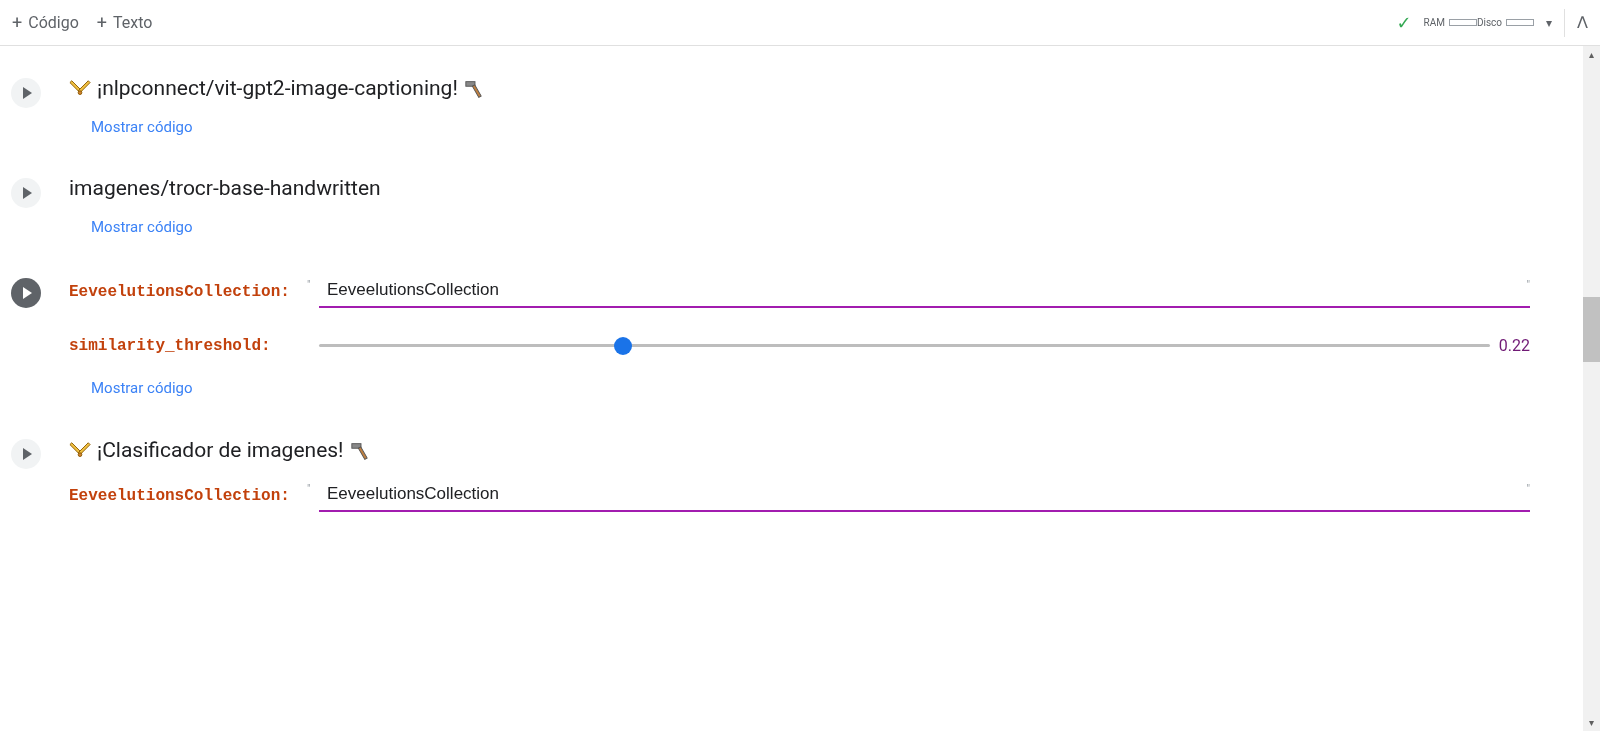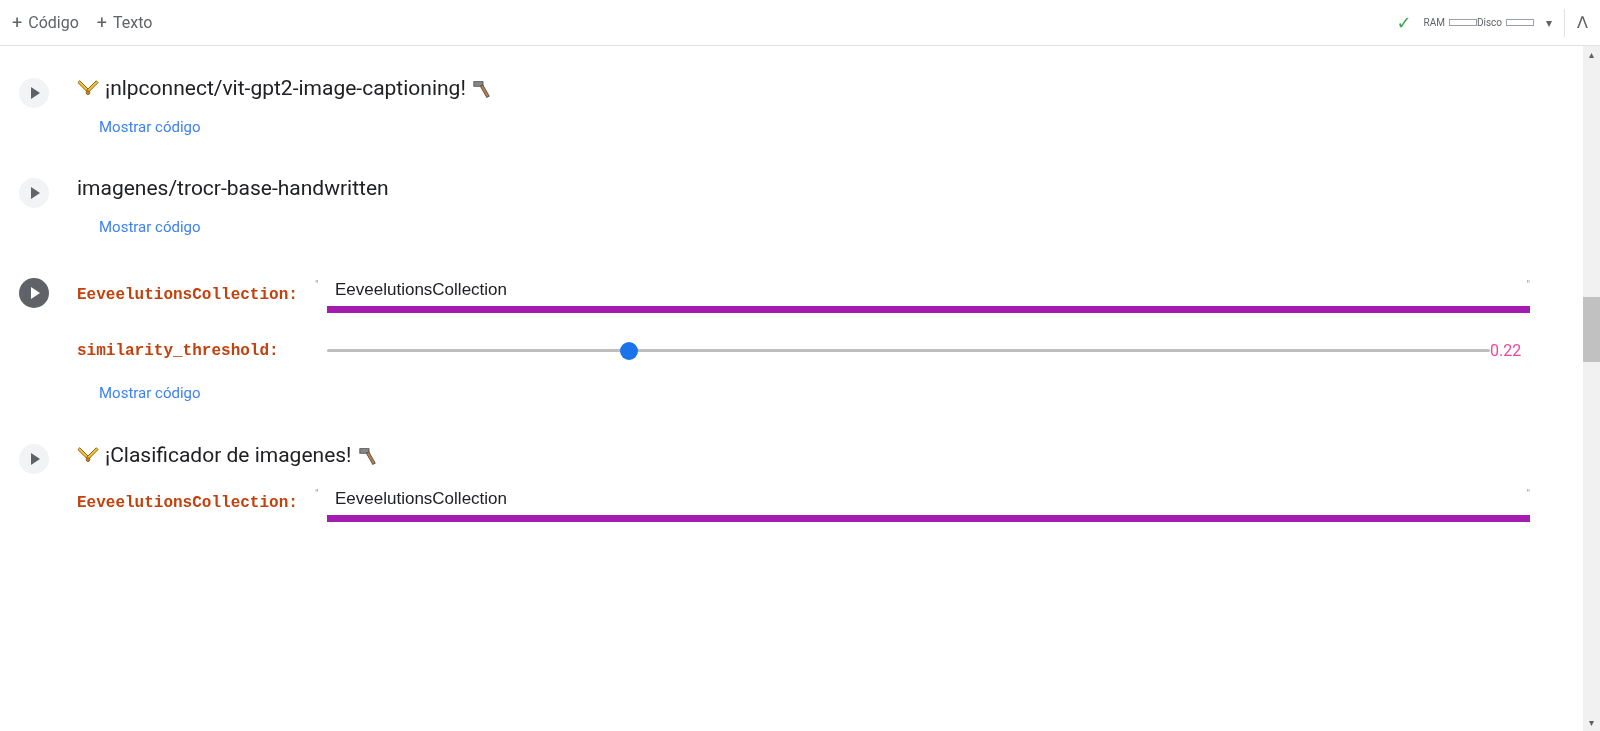--- a/index.html
+++ b/index.html
@@ -72,21 +72,21 @@
     .divider-v {
       width: 1px;
       height: 28px;
       background: #e0e0e0;
     }
     .collapse-icon {
       color: #5f6368;
       font-size: 16px;
     }
     .main {
-      padding: 30px 70px 0 19px;
+      padding: 30px 70px 0 11px;
     }
     .cell {
       display: flex;
       margin-bottom: 40px;
     }
     .run-btn {
       width: 30px;
       height: 30px;
       border-radius: 50%;
       background: #f1f3f4;
@@ -151,21 +151,21 @@
     .quote {
       color: #9aa0a6;
       font-size: 11px;
       position: absolute;
     }
     .quote.left { left: -12px; top: 2px; }
     .quote.right { right: 0; top: 2px; }
     .text-input {
       flex: 1;
       border: none;
-      border-bottom: 7px solid #a21caf;
+      border-bottom: 2px solid #a21caf;
       font-size: 17px;
       padding: 4px 8px 6px 8px;
       color: #202124;
       background: transparent;
       outline: none;
     }
     .slider-row {
       display: flex;
       align-items: center;
       margin-bottom: 24px;
@@ -182,23 +182,23 @@
       top: 50%;
       transform: translate(-50%, -50%);
       width: 18px;
       height: 18px;
       border-radius: 50%;
       background: #1a73e8;
       cursor: pointer;
     }
     .slider-value {
       font-size: 16px;
-      color: #ec4899;
+      color: #701a75;
       width: 40px;
-      text-align: left;
+      text-align: right;
     }
     .swords-icon svg, .hammer-icon svg {
       width: 22px;
       height: 22px;
       vertical-align: middle;
     }
     .scrollbar-right {
       position: absolute;
       right: 0;
       top: 46px;

